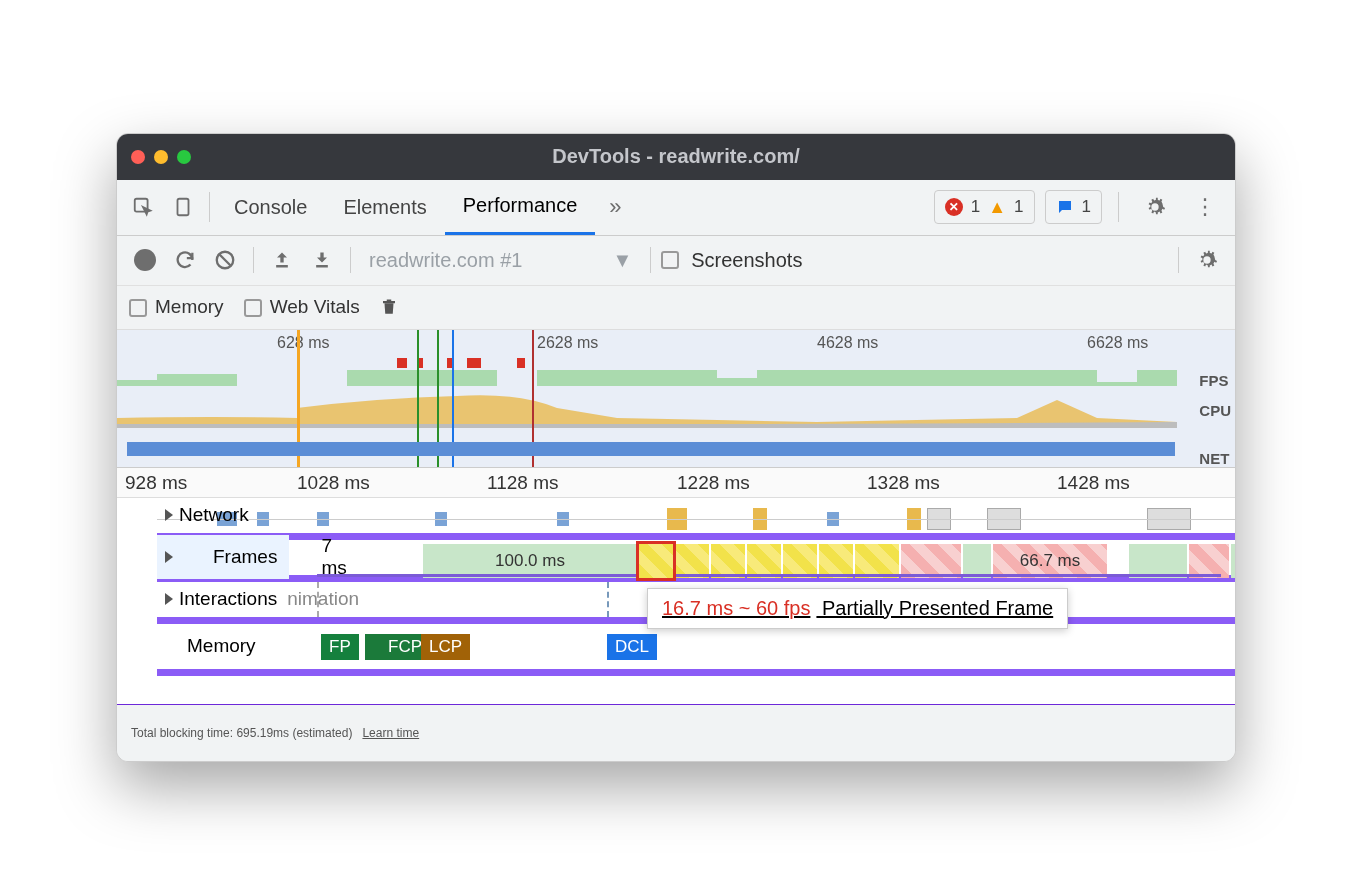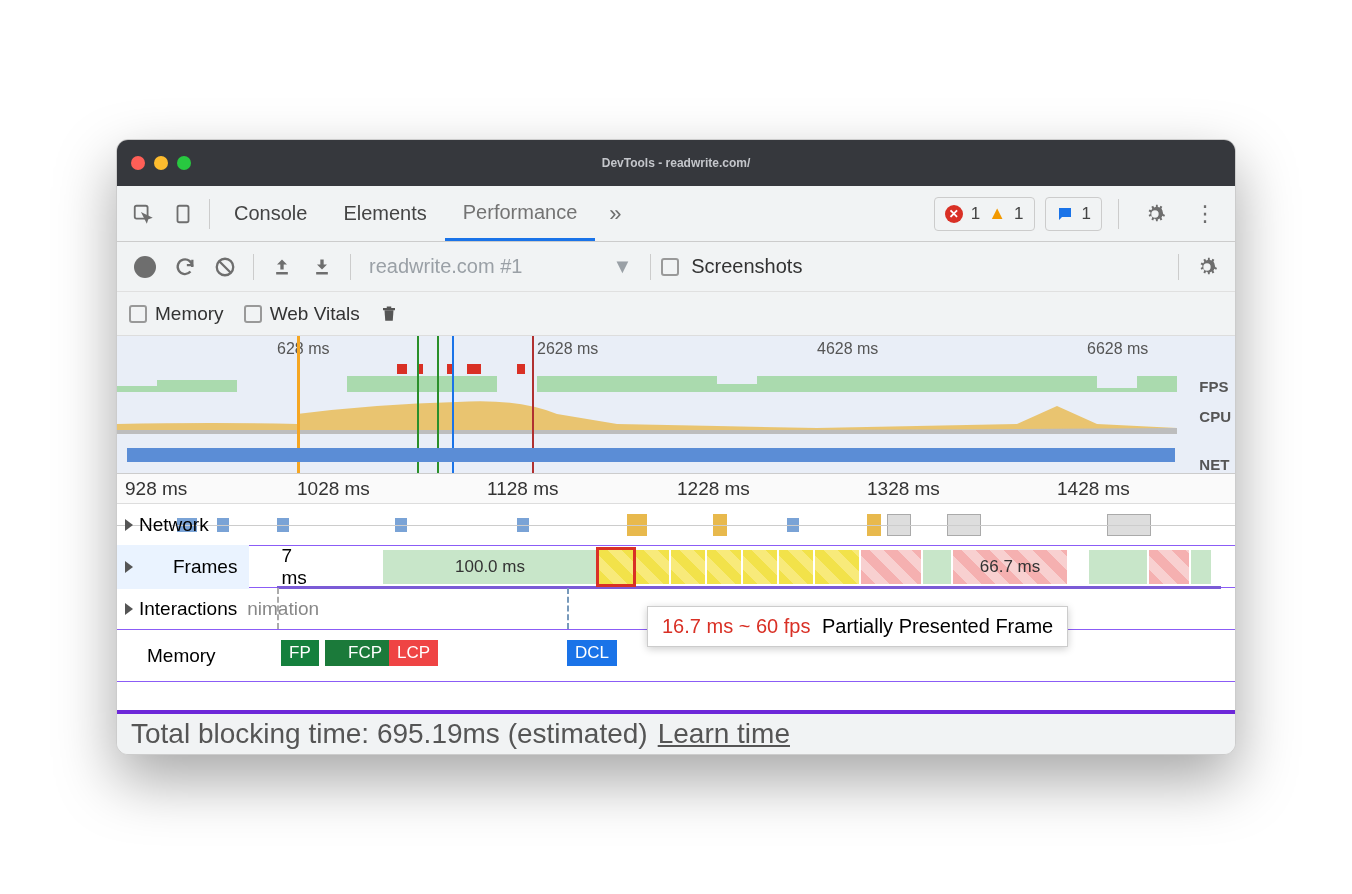--- a/index.html
+++ b/index.html
@@ -28,36 +28,36 @@
     padding: 0 14px;
     position: relative;
   }
   .traffic { display: flex; gap: 9px; }
   .dot { width: 14px; height: 14px; border-radius: 50%; }
   .dot.red { background: #ff5f57; }
   .dot.yellow { background: #febc2e; }
   .dot.green { background: #28c840; }
   .titlebar-title {
     position: absolute; left: 0; right: 0; text-align: center;
-    color: #c4c6cb; font-weight: 600; font-size: 12px;
+    color: #c4c6cb; font-weight: 600; font-size: 20px;
     pointer-events: none;
   }
   .tabbar {
     height: 56px; background: #f1f3f4;
     display: flex; align-items: center;
     border-bottom: 1px solid #ccc;
     font-size: 20px; color: #444;
   }
   .tabbar .icon-btn {
     width: 40px; height: 40px; display: flex; align-items:center; justify-content:center;
     color:#6e6e6e;
   }
   .tabbar .sep { width:1px; height:30px; background:#ccc; margin:0 6px; }
   .tab { padding: 0 18px; height:100%; display:flex; align-items:center; cursor:pointer; }
-  .tab.active { color:#737373; border-bottom: 3px solid #1a73e8; font-weight:500;text-align:center; }
+  .tab.active { color:#000000; border-bottom: 3px solid #1a73e8; font-weight:500;text-align:center; }
   .tabbar-right { margin-left:auto; display:flex; align-items:center; gap:10px; padding-right:10px;}
   .badge-group {
     border:1px solid #ccc; border-radius:4px; height:34px;
     display:flex; align-items:center; padding:0 10px; gap:8px; font-size:17px;
   }
   .err-circle { width:18px;height:18px;border-radius:50%;background:#d93025;color:#fff;display:flex;align-items:center;justify-content:center;font-size:12px;font-weight:bold;}
   .warn-tri { color:#f29900; font-size:18px;}
   .msg-ico { color:#1a73e8; }
   .toolbar2 {
     height: 50px; background:#f1f3f4; display:flex; align-items:center;
@@ -80,38 +80,38 @@
   .ov-tick { position:absolute; }
   .ov-labels { position:absolute; right:4px; top:36px; font-size:15px; font-weight:bold; color:#555; line-height:30px;}
   .ov-fps { position:absolute; top:28px; left:0; right:60px; height:28px; }
   .ov-cpu { position:absolute; top:58px; left:0; right:60px; height:40px; }
   .ov-net { position:absolute; top:112px; left:10px; right:60px; height:14px; background:#5b8dd6;}
   .timeline {
     background:#fff; position:relative;
   }
   .ruler { height:30px; border-bottom:1px solid #ddd; position:relative; font-size:19px; color:#333; background:#fafafa;}
   .ruler-tick { position:absolute; top:4px;}
-  .track { height:42px; border-bottom:1px solid #8b5cf6; display:flex; align-items:center; position:relative; font-size:19px;}
+  .track { height:42px; border-bottom:7px solid #8b5cf6; display:flex; align-items:center; position:relative; font-size:19px;margin-left:40px;}
   .track-label { width:240px; padding-left:8px; display:flex; align-items:center; gap:6px; z-index:2;}
   .expand-tri { display:inline-block; width:0;height:0;border-left:8px solid #555;border-top:6px solid transparent;border-bottom:6px solid transparent;}
   .track-body { position:absolute; left:0; right:0; top:0; bottom:0;}
   .frames-track .seg { position:absolute; top:4px; height:34px; display:flex;align-items:center;justify-content:center;font-size:17px;color:#333;}
   .seg.green { background:#c8e6c9;}
   .seg.yellow { background: repeating-linear-gradient(45deg,#f2e24a,#f2e24a 10px,#f8ea7a 10px,#f8ea7a 20px);}
   .seg.red { background: repeating-linear-gradient(45deg,#f5b0b0,#f5b0b0 10px,#f8d0d0 10px,#f8d0d0 20px);}
   .seg.sel { outline:3px solid #d93025; z-index:3;}
   .timing-badge { display:inline-block; padding:3px 8px; color:#fff; font-size:17px; margin-right:2px;}
   .tooltip {
     position:absolute; background:#fff; border:1px solid #ccc; box-shadow:0 2px 8px rgba(0,0,0,0.2);
     padding:8px 14px; font-size:20px; z-index:10;
   }
   .tooltip .t1 { color:#d93025; margin-right:6px;}
   .footer {
-    height:44px; background:#f1f3f4; border-top:4px solid #6d28d9;
-    display:flex; align-items:center; padding:0 14px; font-size:28px; color:#555; gap:10px;
+    height:57px; background:#f1f3f4; border-top:1px solid #6d28d9;
+    display:flex; align-items:center; padding:0 14px; font-size:12px; color:#555; gap:10px;
   }
   .footer a { color:#555; text-decoration:underline;}
   svg { display:block; }
 </style>
 </head>
 <body>
 
 <div class="window">
 
   <div class="titlebar">
@@ -338,28 +338,28 @@
       </div>
     </div>
 
     <div class="track" style="height:52px;">
       <div class="track-label" style="padding-left:30px;">
           <span>Memory</span>
         </div>
       <div class="track-body">
         <span class="timing-badge" style="position:absolute;left:164px;top:10px;background:#15803d;">FP</span>
         <span class="timing-badge" style="position:absolute;left:208px;top:10px;background:#1b7a3a;padding-left:23px;">FCP</span>
-        <span class="timing-badge" style="position:absolute;left:272px;top:10px;background:#ef4444;">LCP</span>
+        <span class="timing-badge" style="position:absolute;left:264px;top:10px;background:#a16207;">LCP</span>
         <span class="timing-badge" style="position:absolute;left:450px;top:10px;background:#1a73e8;">DCL</span>
       </div>
     </div>
 
     <div style="height:28px;"></div>
 
-    <div class="tooltip" style="left:530px; top:132px;">
+    <div class="tooltip" style="left:530px; top:120px;text-decoration:underline;">
       <span class="t1">16.7 ms ~ 60 fps</span>
       <span>Partially Presented Frame</span>
     </div>
   </div>
 
   <div class="footer">
     <span>Total blocking time: 695.19ms (estimated)</span>
     <a href="#">Learn time</a>
   </div>
 

